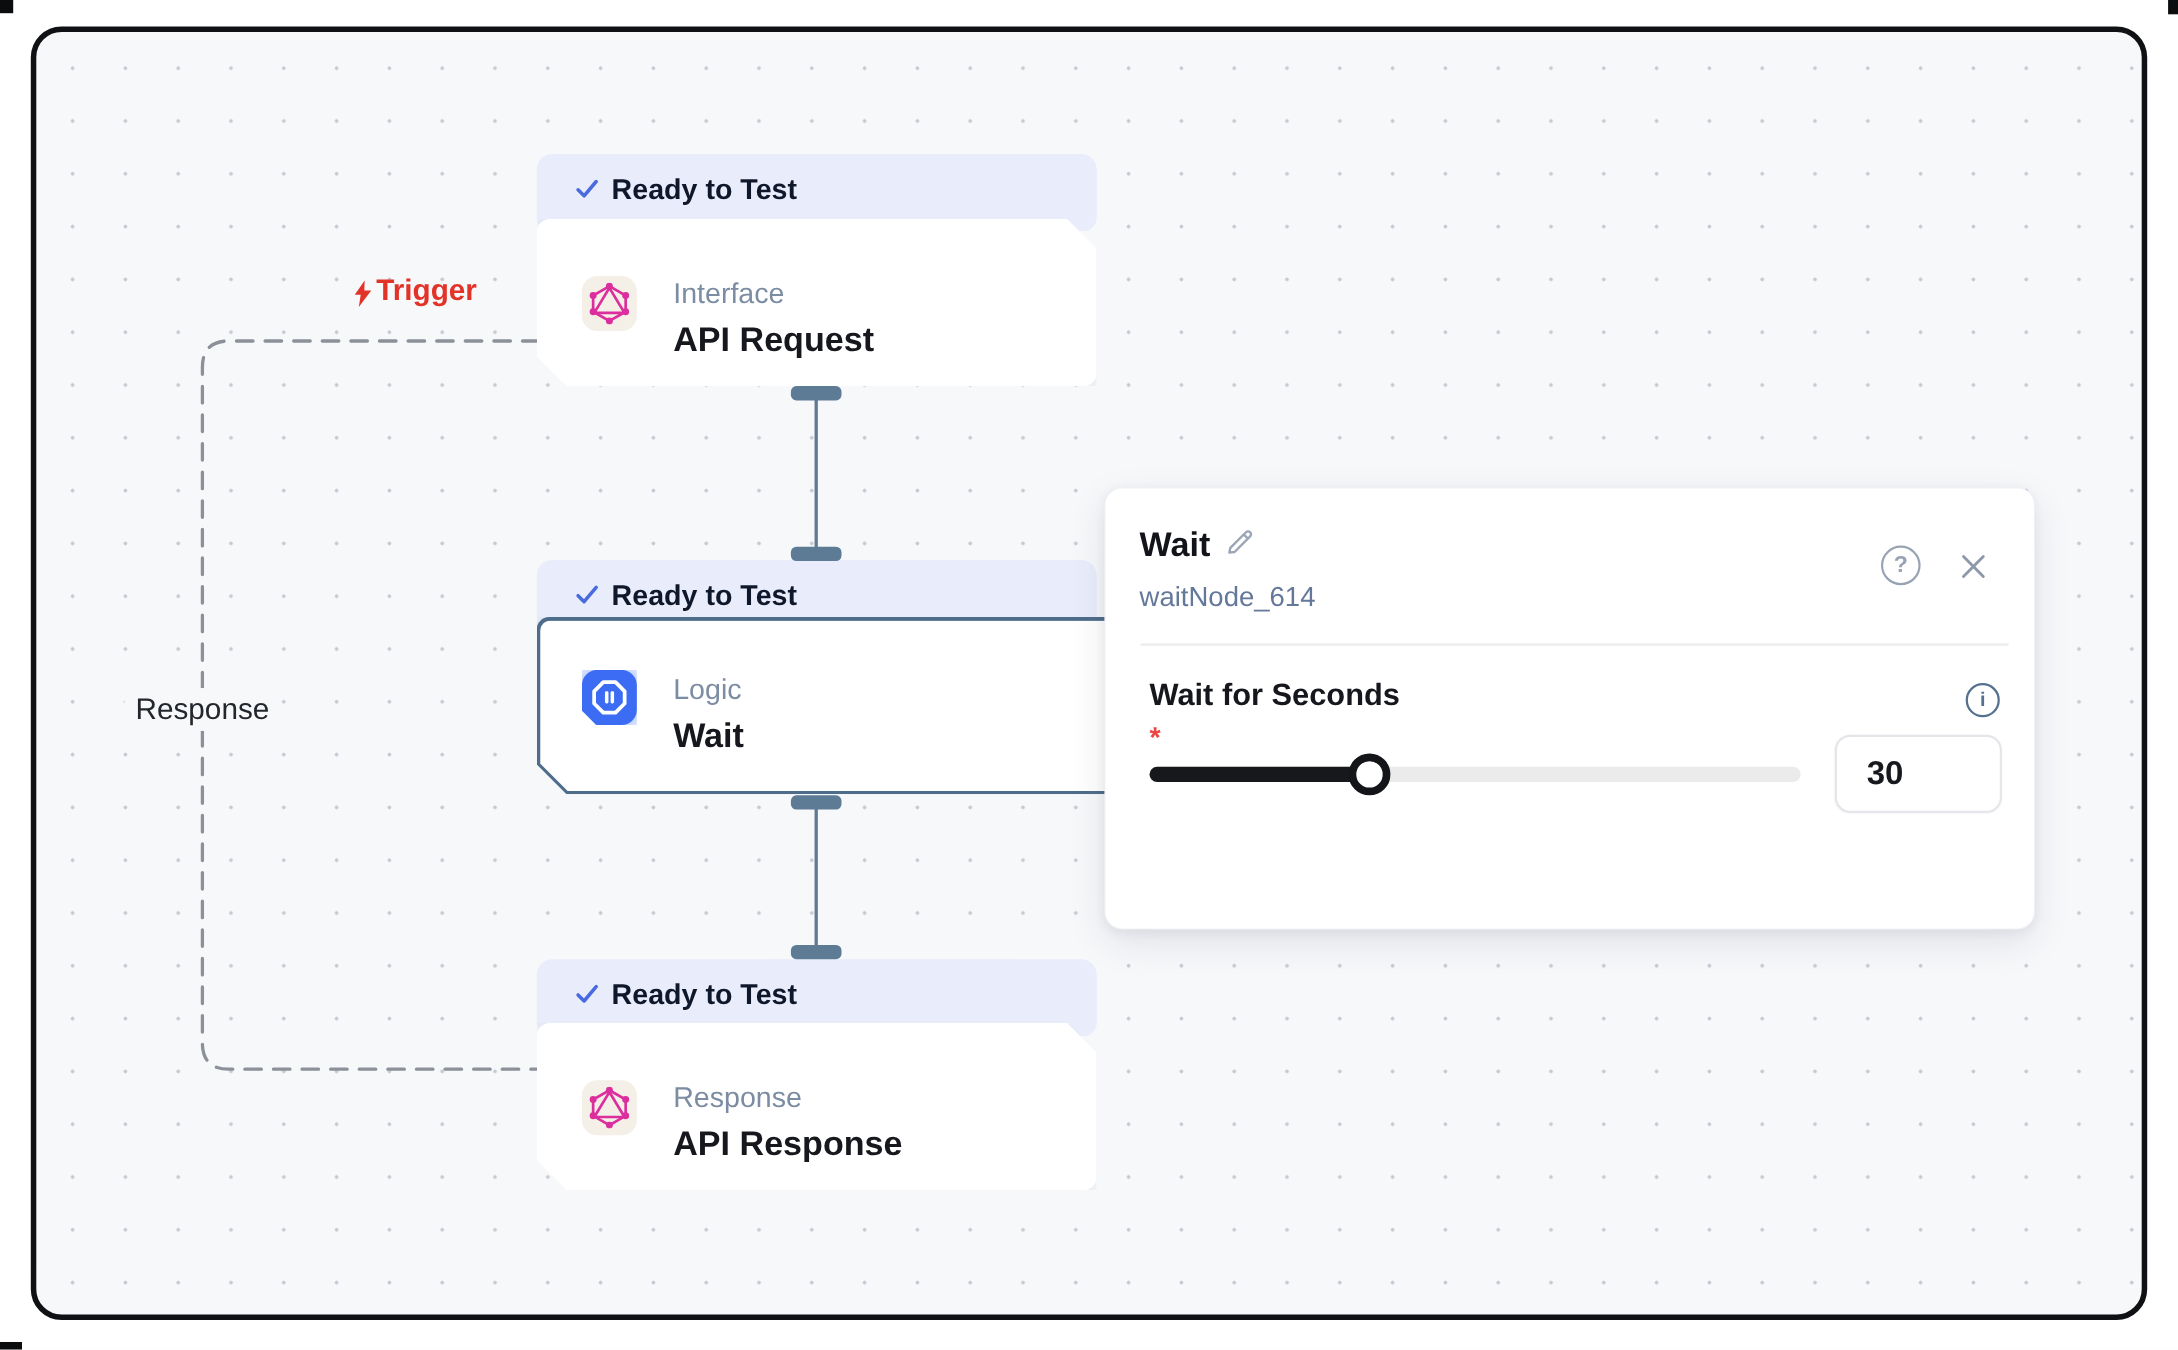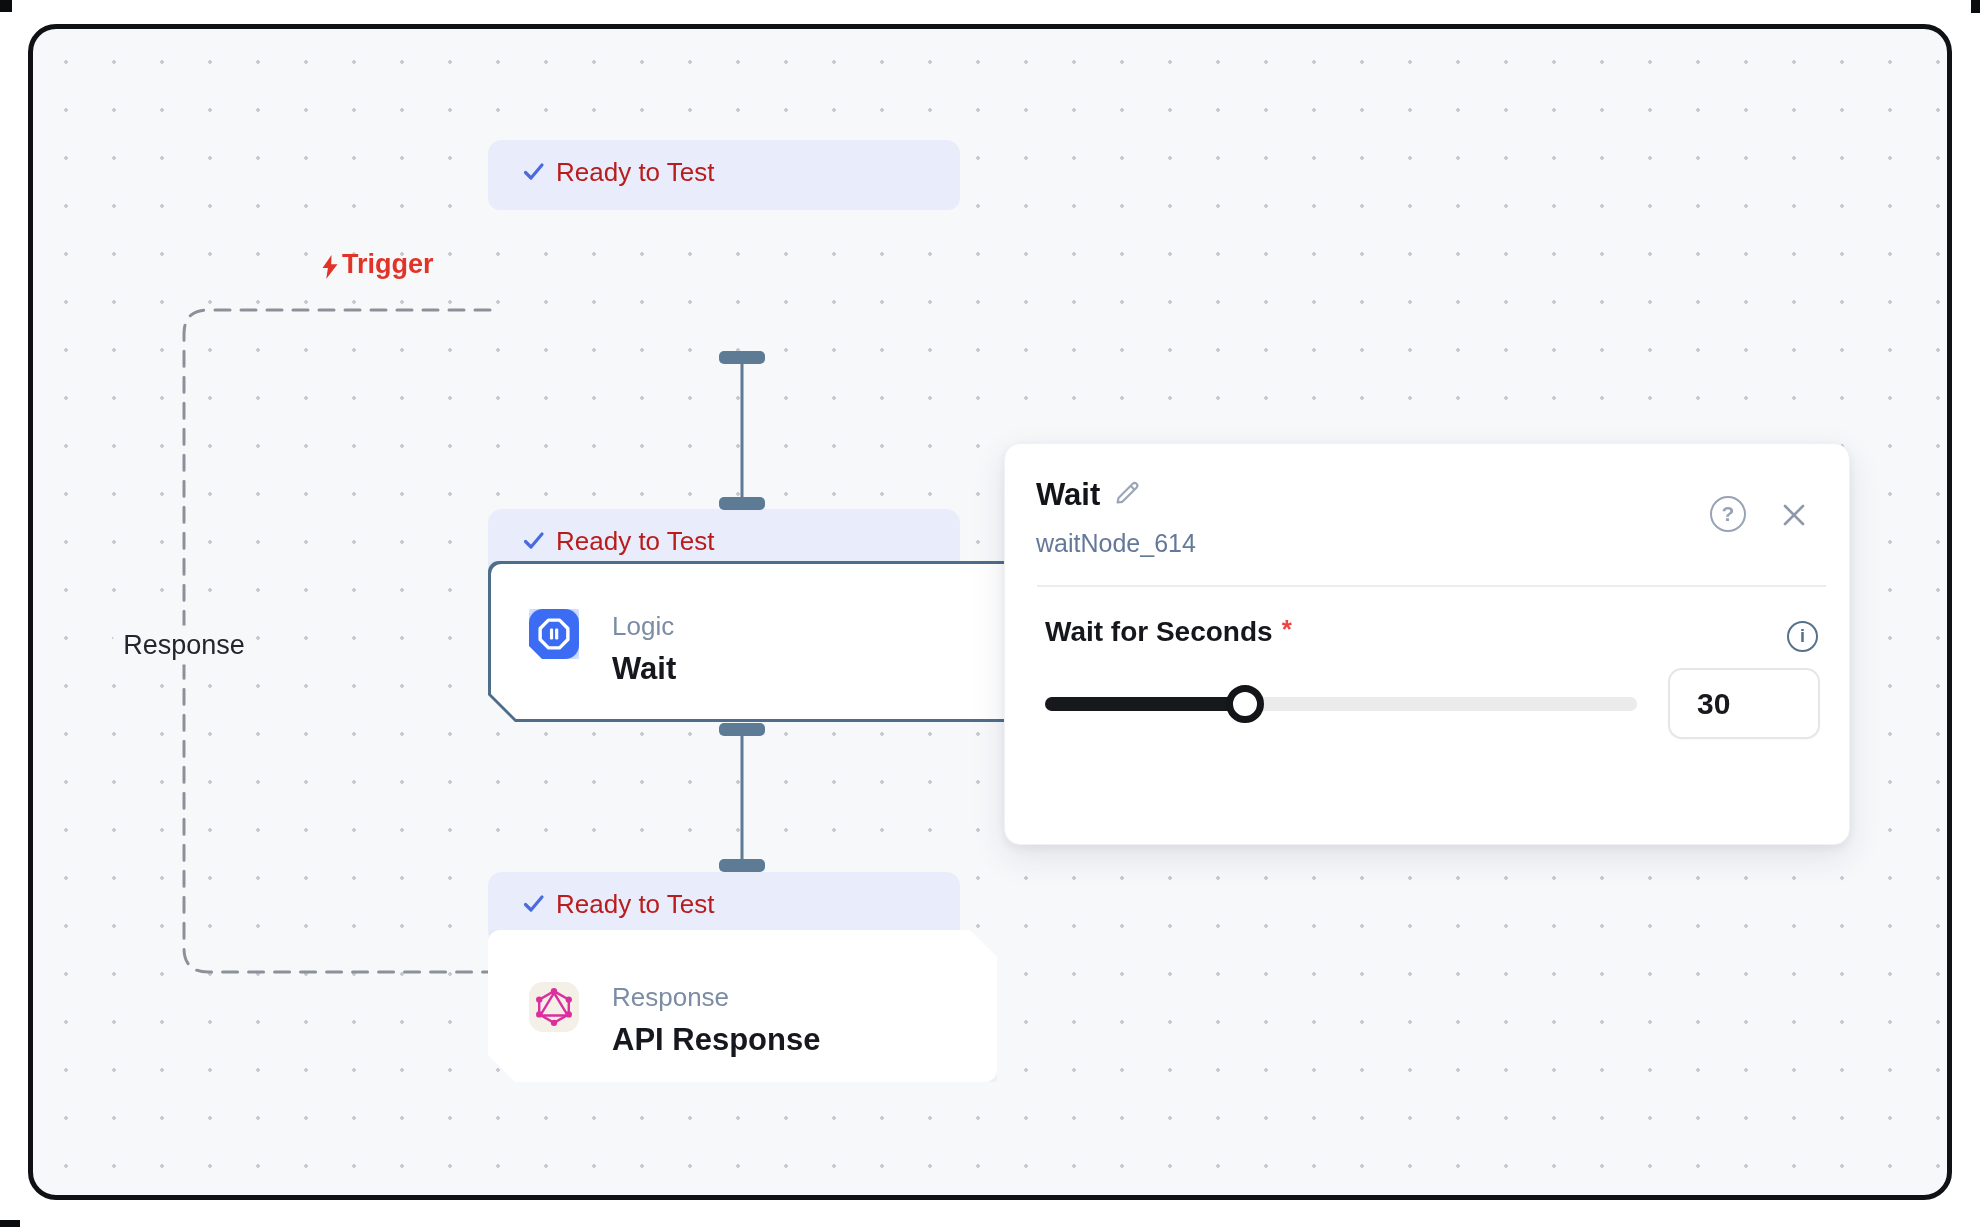--- a/index.html
+++ b/index.html
@@ -41,24 +41,24 @@
     font-size:27px; font-weight:700; color:#e23329; white-space:nowrap;
   }
 
   
   .node { position:absolute; left:488px; width:509px; z-index:2; }
   .node-1 { top:140px; height:212px; }
   .node-2 { top:509px; height:214px; }
   .node-3 { top:872px; height:210px; }
 
   .badge {
-    position:absolute; left:0; top:0; width:472px; height:70px;
+    position:absolute; left:0; top:0; width:509px; height:70px;
     background:#e9edfb; border-radius:14px 14px 12px 12px;
     display:flex; align-items:flex-start; padding:17px 0 0 34px; gap:11px;
-    color:#b91c1c; font-size:26px; font-weight:400;
+    color:#0f172a; font-size:26px; font-weight:700;
   }
   .badge svg { margin-top:3px; }
 
   .card-cut {
     clip-path: polygon(0 0, calc(100% - 27px) 0, 100% 27px, 100% 100%, 27px 100%, 0 calc(100% - 27px));
   }
   .card {
     position:absolute; left:0; width:509px; background:#ffffff; border-radius:12px;
     filter: drop-shadow(0 3px 7px rgba(30,45,80,0.09));
   }
@@ -108,21 +108,21 @@
     cursor:pointer;
   }
   .help-btn {
     position:absolute; left:705px; top:52px; width:36px; height:36px;
     border:2.5px solid #98a3b4; color:#98a3b4; font-size:21px; font-weight:600;
   }
   .close-btn { position:absolute; left:773px; top:55px; width:32px; height:32px; }
 
   .panel-divider { position:absolute; left:32px; right:23px; top:141px; height:1.5px; background:#ececee; }
 
-  .field-label-row { position:absolute; left:40px; top:172px; display:flex; align-items:flex-start; gap:9px; }
+  .field-label-row { position:absolute; left:40px; top:172px; display:flex; align-items:flex-start; gap:9px;flex-direction:column; }
   .field-label { font-size:28px; font-weight:600; color:#15171c; }
   .required-star { font-size:26px; font-weight:700; color:#ef4444; margin-top:-2px; }
   .info-btn {
     position:absolute; left:782px; top:177px; width:31px; height:31px;
     border:2.5px solid #54718d; color:#54718d; font-size:18px; font-weight:700; font-style:normal;
   }
 
   .slider-track {
     position:absolute; left:40px; top:253px; width:592px; height:14px;
     background:#ebebeb; border-radius:7px; cursor:pointer;
@@ -160,20 +160,42 @@
   <span>Trigger</span>
 </div>
 <div class="floating-label response-label">Response</div>
 
 <div class="node node-1">
   <div class="badge">
     <svg width="23" height="23" viewBox="0 0 23 23">
       <path d="M3.5 12.5 L9 18 L20 5" fill="none" stroke="#4a6be0" stroke-width="3.2" stroke-linecap="round" stroke-linejoin="round"></path>
     </svg>
     <span>Ready to Test</span>
+  </div>
+  <div class="card card-cut">
+    <div class="node-body">
+      <div class="icon-tile tile-graphql">
+        <svg width="38" height="38" viewBox="0 0 36 36">
+          <g stroke="#dc2f9e" stroke-width="2.3" fill="none">
+            <path d="M18 3 L32 11 V25 L18 33 L4 25 V11 Z"></path>
+            <path d="M18 4.5 L31 26 H5 Z"></path>
+          </g>
+          <g fill="#dc2f9e">
+            <circle cx="18" cy="3" r="3"></circle>
+              <circle cx="32" cy="11" r="3"></circle>
+              <circle cx="32" cy="25" r="3"></circle>
+            <circle cx="18" cy="33" r="3"></circle>
+              <circle cx="4" cy="25" r="3"></circle>
+              <circle cx="4" cy="11" r="3"></circle>
+          </g>
+        </svg>
+      </div>
+      <div class="node-category">Interface</div>
+      <div class="node-title">API Request</div>
+    </div>
   </div>
 </div>
 
 <div class="node node-2">
   <div class="badge">
     <svg width="23" height="23" viewBox="0 0 23 23">
       <path d="M3.5 12.5 L9 18 L20 5" fill="none" stroke="#4a6be0" stroke-width="3.2" stroke-linecap="round" stroke-linejoin="round"></path>
     </svg>
     <span>Ready to Test</span>
   </div>

